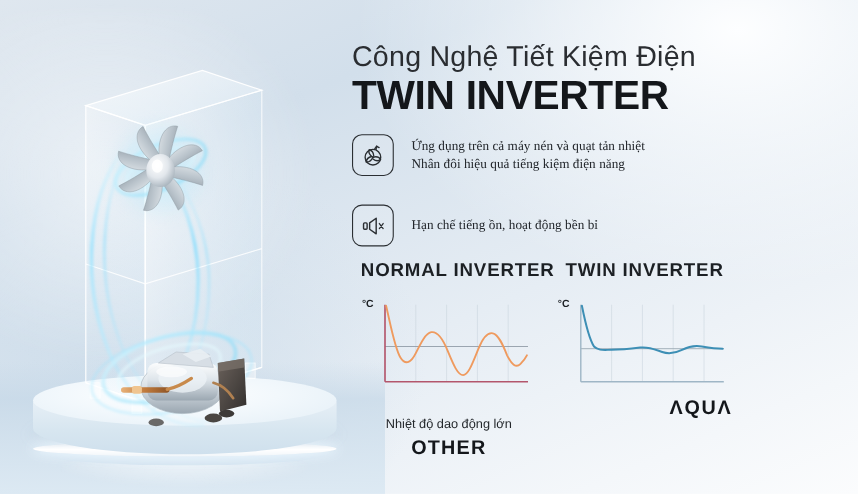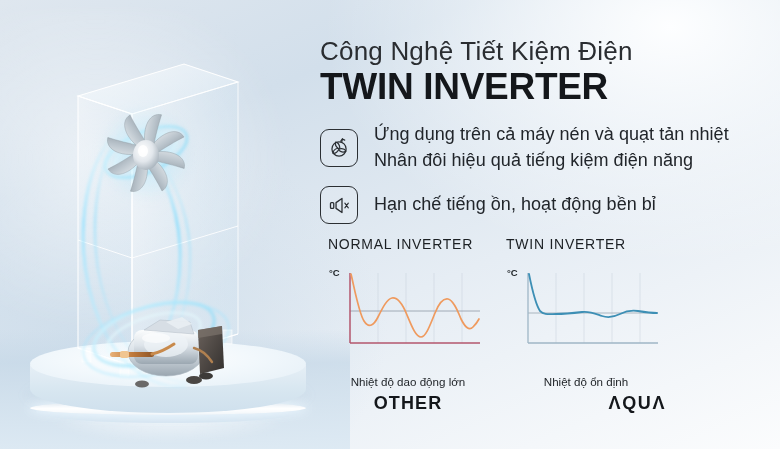--- a/index.html
+++ b/index.html
@@ -111,34 +111,35 @@
   .icon-box {
     width: 38px; height: 38px; flex: 0 0 38px;
     border: 1.6px solid #2b2f33; border-radius: 9px;
     display: flex; align-items: center; justify-content: center;
     background: rgba(255,255,255,.10);
   }
   .icon-box svg { display: block; }
 
   .feature-text {
     margin-left: 16px;
-    font-size: 18px; color: #21252a; line-height: 1.42;
+    font-size: 12px; color: #21252a; line-height: 1.42;
     white-space: nowrap;
+    font-family: Liberation Serif, serif;
   }
   .feature-text div { letter-spacing: .05px; }
 
   
   .charts { position: absolute; left: 4px; top: 236px; width: 350px; height: 160px; }
   .chart { position: absolute; top: 0; width: 160px; }
   .chart.left  { left: 8px; }
   .chart.right { left: 186px; }
 
   .chart-title {
-    font-size: 14px; font-weight: 400; color: #1c2024;
-    letter-spacing: .75px; white-space: nowrap;
+    font-size: 17px; font-weight: 700; color: #1c2024;
+    letter-spacing: .75px; text-align: center; white-space: nowrap;
   }
   .plot { position: relative; margin-top: 17px; width: 160px; height: 82px; }
   .plot svg { display: block; width: 100%; height: 100%; overflow: visible; }
   .unit {
     position: absolute; left: 1px; top: -2px;
     font-size: 9.5px; font-weight: 700; color: #1d2125;
   }
   .chart-caption {
     margin-top: 24px; text-align: center;
     font-size: 11.6px; color: #23272b; white-space: nowrap;
@@ -391,19 +392,18 @@
             </g>
             <line x1="22" y1="44" x2="152" y2="44" stroke="#9aa7b2" stroke-width=".8"></line>
             <line x1="22" y1="4" x2="22" y2="74" stroke="#9fb6c6" stroke-width="1.3"></line>
             <line x1="22" y1="74" x2="152" y2="74" stroke="#9fb6c6" stroke-width="1.3"></line>
             <path d="M23,5 C26,20 30,36 34,42 C38,46 43,45 50,45
                      C60,45 68,44 76,43 C84,42 90,45 96,47
                      C102,49 108,48 114,45 C120,42 126,41 132,42
                      C138,43 145,44 151,44" fill="none" stroke="#3d8fb5" stroke-width="1.8" stroke-linecap="round"></path>
           </svg>
         </div>
-        <div class="chart-caption">Nhiệt độ ổn định</div>
         <div class="brand aqua">ΛQUΛ</div>
       </div>
 
     </div>
   </div>
 </div>
 
 </body></html>

